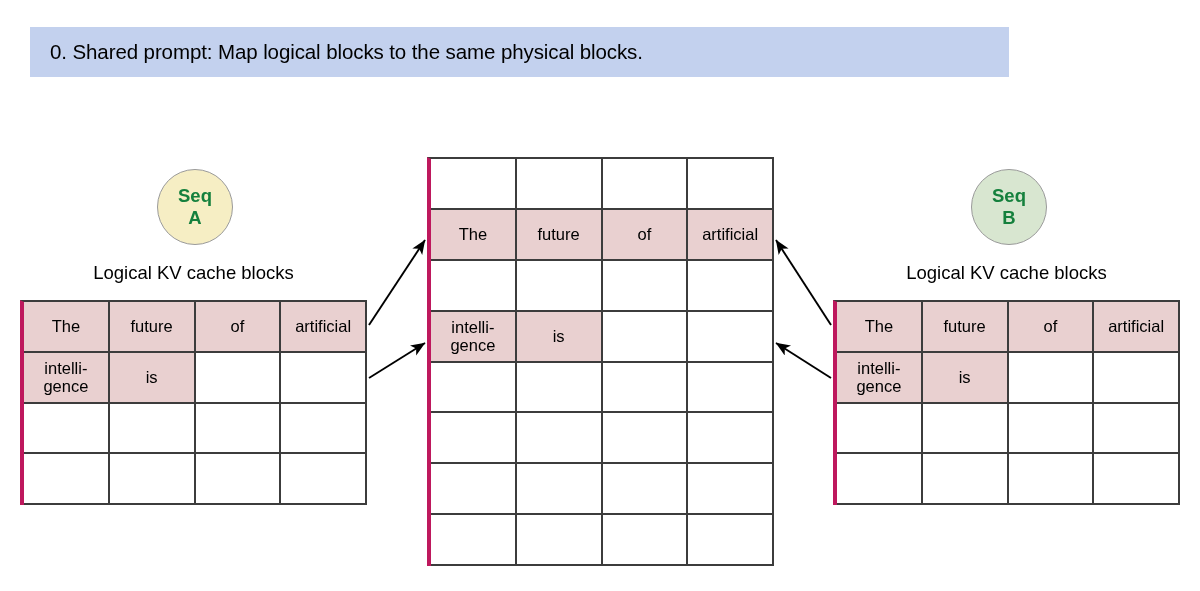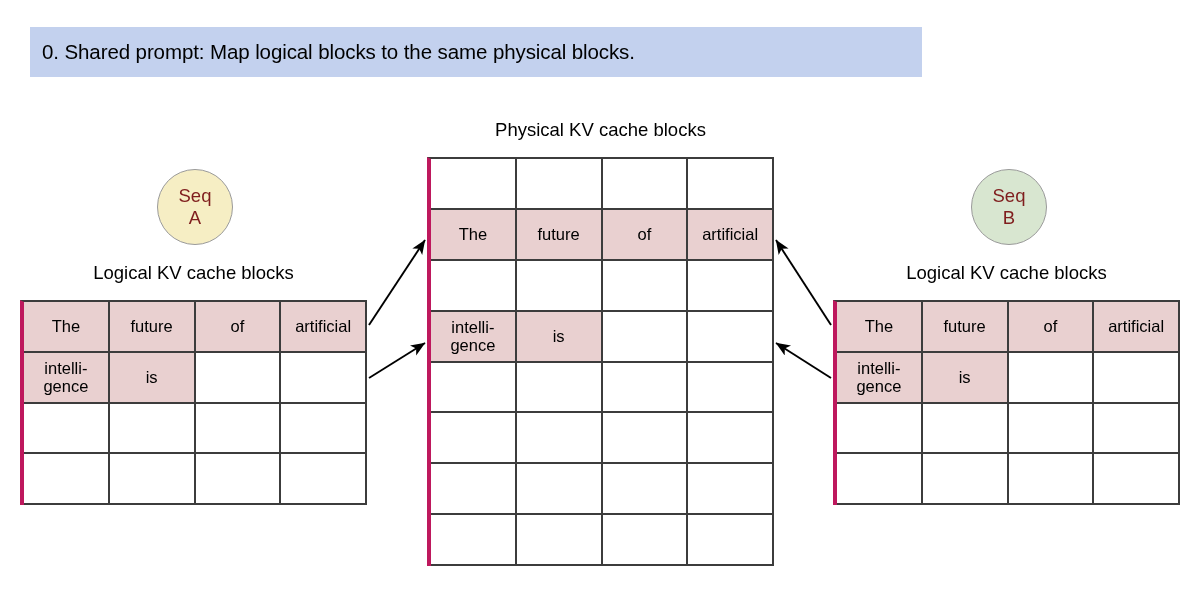--- a/index.html
+++ b/index.html
@@ -20,27 +20,27 @@
     left: 0; top: 0;
     width: 1200px;
     height: 591px;
   }
 
   
   .banner {
     position: absolute;
     left: 30px;
     top: 27px;
-    width: 892px;
+    width: 979px;
     height: 50px;
     background: #c3d1ee;
     display: flex;
     align-items: center;
     box-sizing: border-box;
-    padding-left: 12px;
+    padding-left: 20px;
   }
   .banner-text {
     font-size: 20.5px;
     line-height: 1.1;
     letter-spacing: -0.1px;
     white-space: nowrap;
     color: #000;
   }
 
   
@@ -106,21 +106,22 @@
     width: 74px;
     height: 74px;
     border-radius: 50%;
     border: 1.5px solid #9a9a9a;
     display: flex;
     flex-direction: column;
     align-items: center;
     justify-content: center;
     font-size: 18.5px;
     line-height: 1.18;
-    color: #7f1d1d;
+    color: #15803d;
+    font-weight: bold;
   }
   #seq-a { left: 157px; top: 169px; background: #f6eec4; }
   #seq-b { left: 971px; top: 169px; background: #d8e6d0; }
 
   
   #arrow-layer {
     position: absolute;
     left: 0; top: 0;
     width: 1200px;
     height: 591px;
@@ -129,21 +130,20 @@
 </style>
 </head>
 <body>
 
 <div id="stage">
 
   <div class="banner">
     <span class="banner-text">0. Shared prompt: Map logical blocks to the same physical blocks.</span>
   </div>
 
-  <div class="caption" id="physical-caption">Physical KV cache blocks</div>
   <div class="caption" id="left-caption">Logical KV cache blocks</div>
   <div class="caption" id="right-caption">Logical KV cache blocks</div>
 
   <div class="seq-badge" id="seq-a">
     <span>Seq</span>
     <span>A</span>
   </div>
   <div class="seq-badge" id="seq-b">
     <span>Seq</span>
     <span>B</span>

